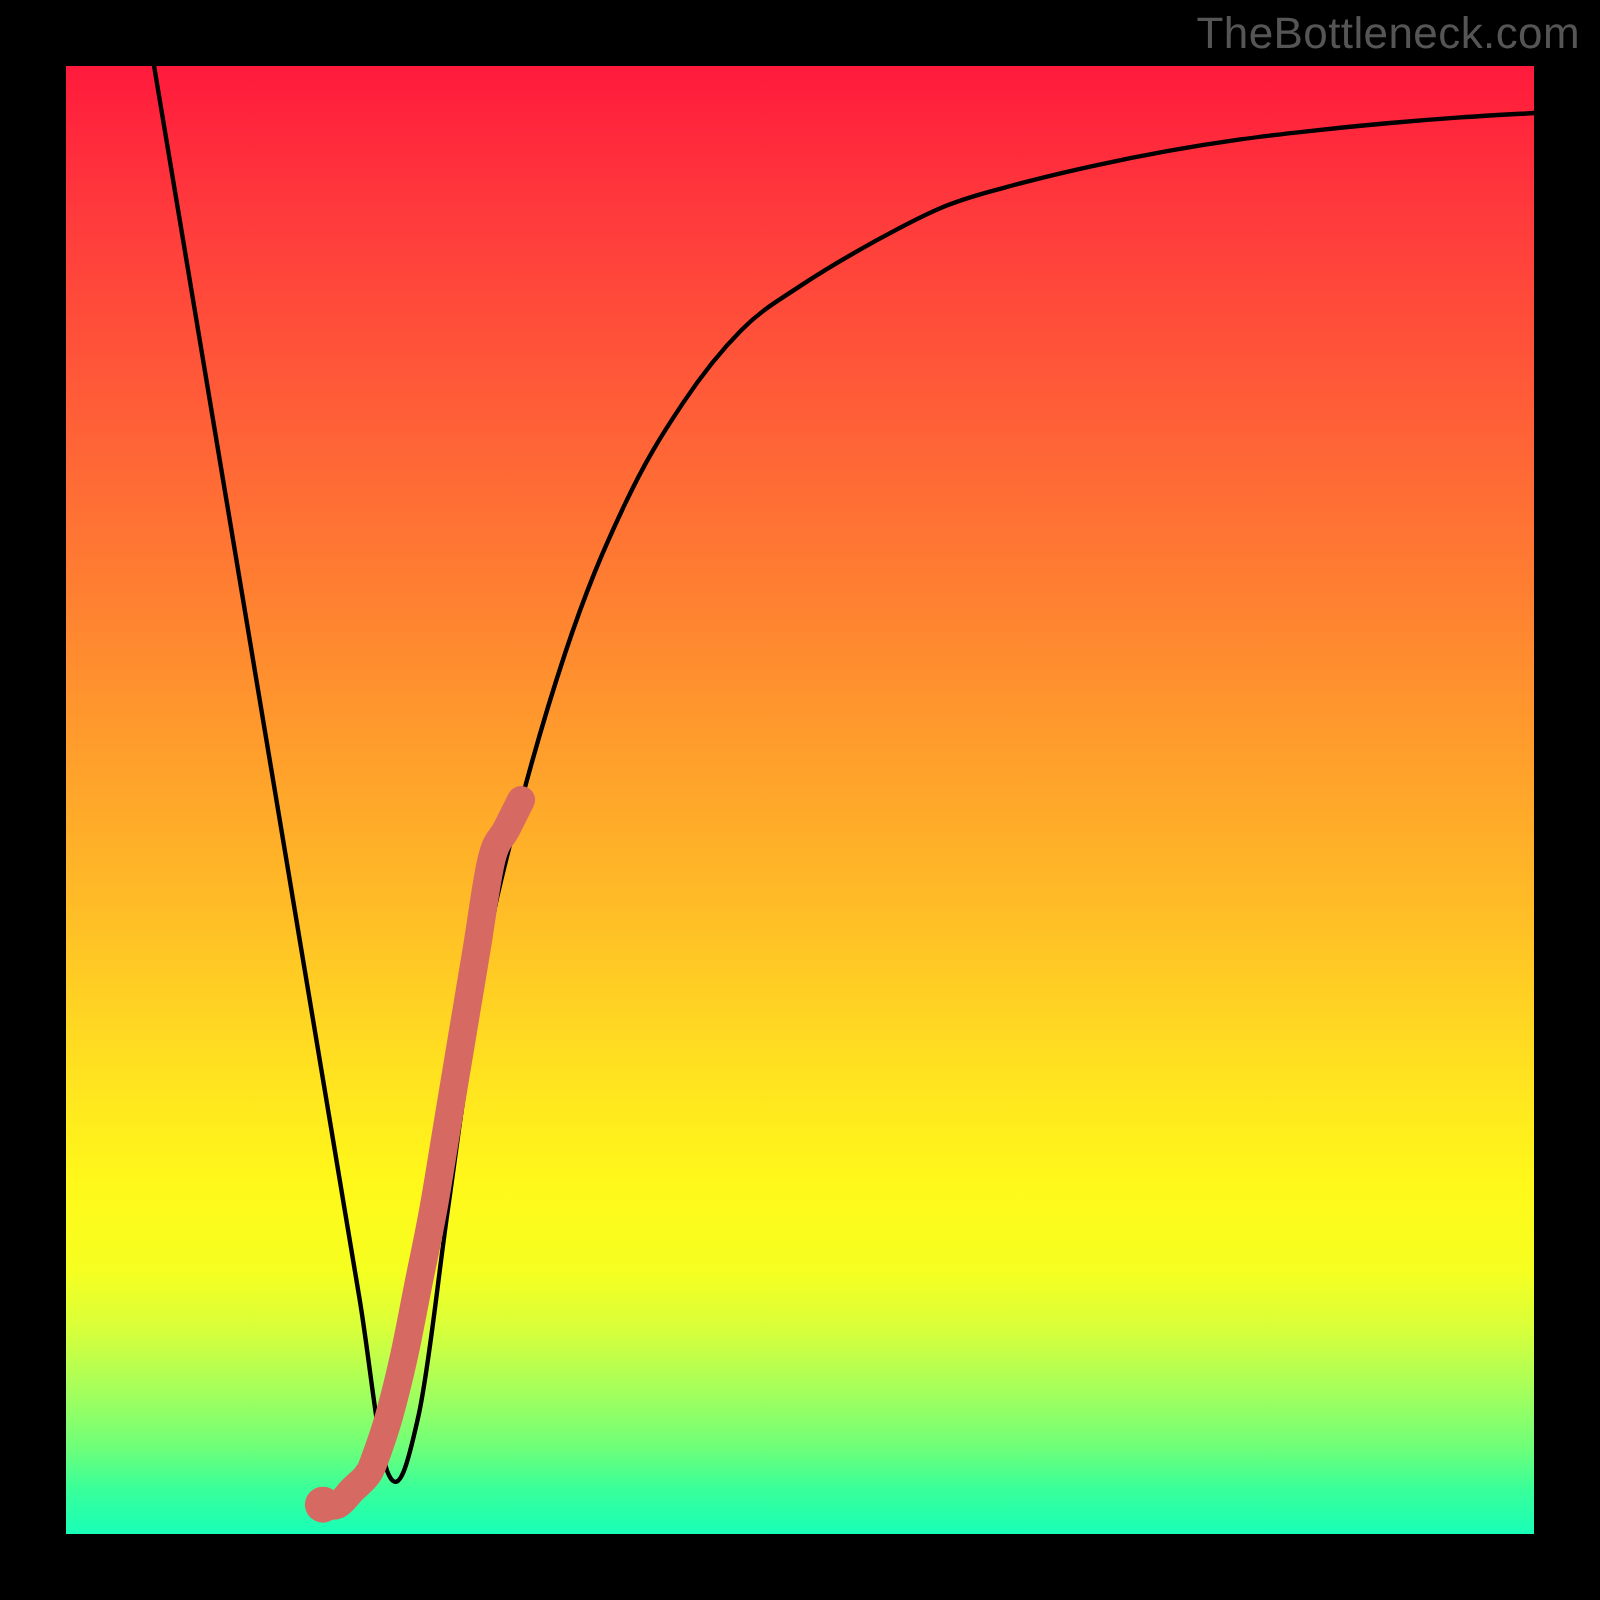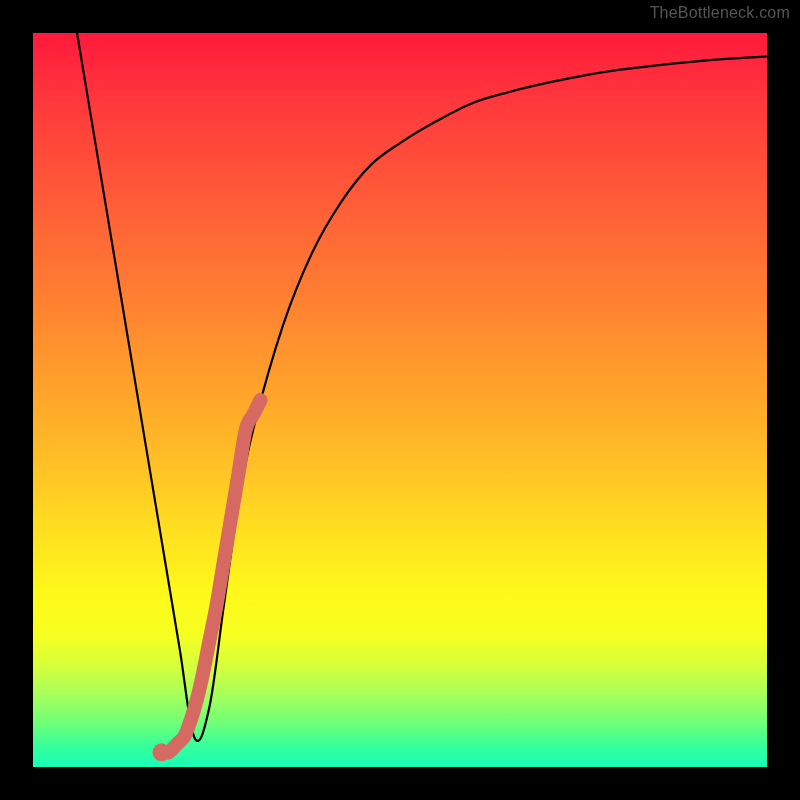--- a/index.html
+++ b/index.html
@@ -40,21 +40,21 @@
       #70ff78 94%,
       #38ff9a 97%,
       #18ffb8 100%
     );
   }
   .watermark {
     position: absolute;
     top: 4px;
     right: 10px;
     color: #555;
-    font-size: 16px;
+    font-size: 22px;
     font-weight: 500;
     letter-spacing: 0.2px;
     user-select: none;
   }
   svg.curves {
     position: absolute;
     left: 0;
     top: 0;
     width: 734px;
     height: 734px;

